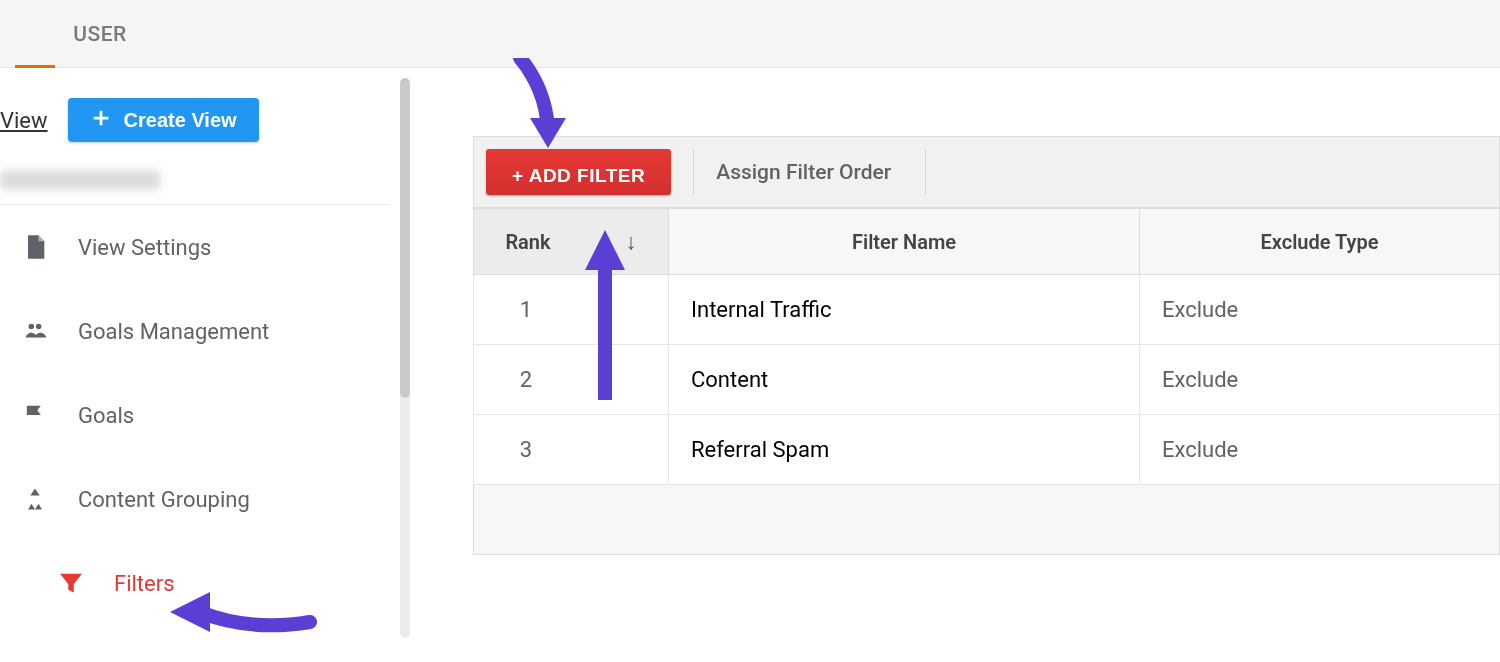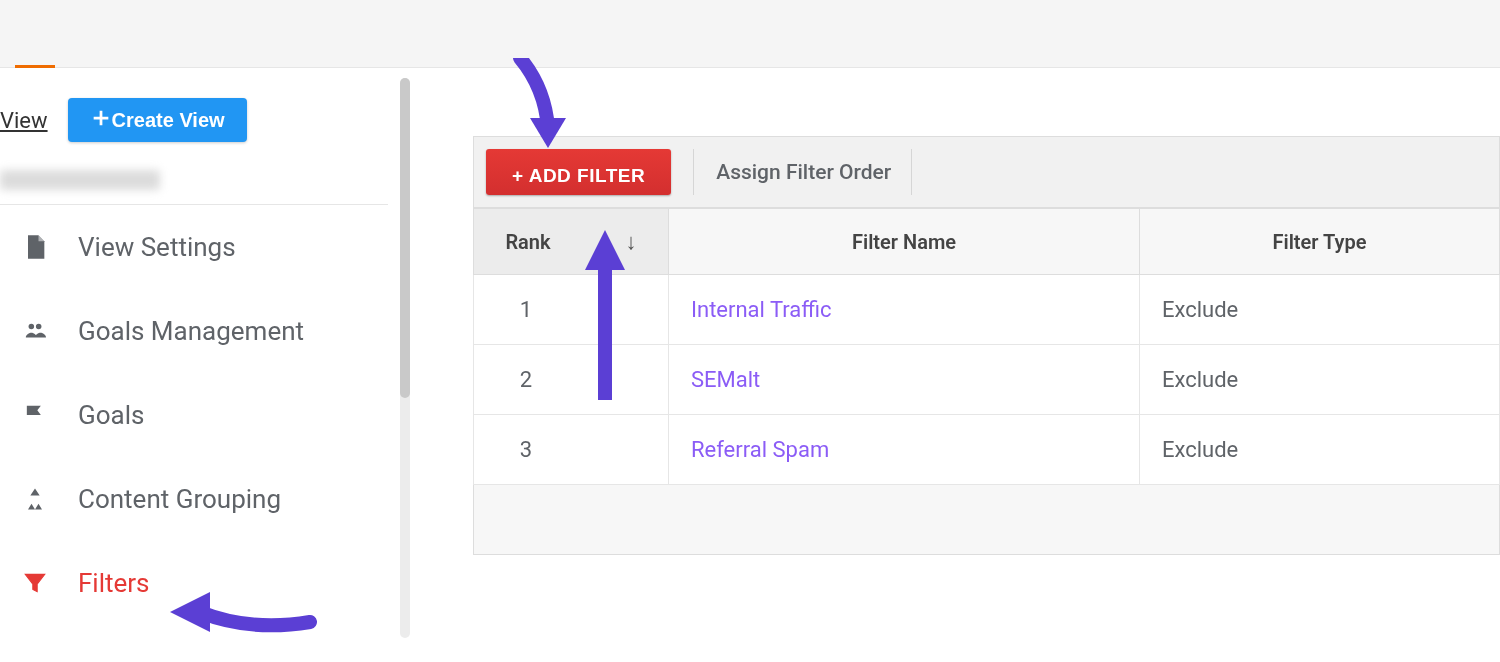--- a/index.html
+++ b/index.html
@@ -56,20 +56,21 @@
     }
     .view-label {
       font-size: 22px;
       color: #333;
       font-weight: 400;
       text-decoration: underline;
     }
     .btn-blue {
       display: inline-flex;
       align-items: center;
+      gap: 12px;
       background: #2196f3;
       color: #fff;
       border: none;
       border-radius: 4px;
       padding: 0 22px;
       height: 44px;
       font-size: 20px;
       font-weight: 700;
       cursor: pointer;
       box-shadow: 0 1px 3px rgba(0,0,0,0.2);
@@ -87,32 +88,32 @@
       border: none;
       border-top: 1px solid #e6e6e6;
     }
     .side-nav { }
     .side-item {
       display: flex;
       align-items: center;
       gap: 26px;
       height: 84px;
       padding-left: 18px;
-      font-size: 26px;
+      font-size: 22px;
       color: #5f6368;
       cursor: pointer;
       font-weight: 400;
     }
     .side-item .icon-slot {
       width: 34px;
       display: flex;
       align-items: center;
       justify-content: center;
     }
-    .side-item.active { color: #e53935; }
+    .side-item.active { color: #e53935; margin-left: 36px; }
     .side-item.active svg { fill: #e53935; stroke: #e53935; }
     .side-item svg { fill: #5f6368; }
     .scroll-track {
       position: absolute;
       top: 10px;
       right: -22px;
       width: 10px;
       height: 560px;
       background: #ececec;
       border-radius: 6px;
@@ -154,21 +155,21 @@
       width: 1px;
       height: 46px;
       background: #d6d6d6;
       margin: 0 22px;
     }
     .tool-link {
       font-size: 21px;
       color: #5f6368;
       font-weight: 500;
       cursor: pointer;
-      padding-right: 20px;
+      padding-right: 34px;
       border-right: 1px solid #d6d6d6;
       line-height: 46px;
     }
     table.filters {
       width: 100%;
       border-collapse: collapse;
       border: 1px solid #ddd;
       border-top: none;
     }
     table.filters th {
@@ -182,33 +183,36 @@
       border: 1px solid #ddd;
     }
     table.filters th.rank { width: 195px; background:#ececec; }
     table.filters td {
       height: 70px;
       padding: 0 22px;
       font-size: 22px;
       border: 1px solid #e6e6e6;
     }
     table.filters td.rank { color: #5f6368; text-align: center; padding-left: 0; padding-right: 90px;}
-    table.filters td.name a { color: #8b5cf6; text-decoration: none; margin-top: 48px; }
+    table.filters td.name a { color: #000000; text-decoration: none; margin-top: 48px; }
     table.filters td.type { color: #5f6368; width: 360px; }
     table.filters tfoot td { height: 70px; background: #f7f7f7; border: 1px solid #ddd; }
     .sort-arrow { display:inline-block; margin-left: 70px; font-size: 22px; color:#555;}
     
     .arrow { position: absolute; pointer-events: none; }
     .arrow svg { fill: #5b3fd4; }
   </style>
 </head>
 <body>
 
 <div class="top-tabs">
   <div class="top-tabs-gap"></div>
+  <div class="tab">
+    <span>USER</span>
+  </div>
   <div class="active-underline"></div>
 </div>
 
 <div class="wrap">
 
   <div class="sidebar-col">
     <div class="view-header">
       <span class="view-label">View</span>
       <button class="btn-blue">
         <span class="icon-slot">
@@ -288,33 +292,33 @@
       <thead>
         <tr>
           <th class="rank">
             <span>Rank</span>
             <span class="sort-arrow">↓</span>
           </th>
           <th>
             <span>Filter Name</span>
           </th>
           <th style="width:360px;">
-            <span>Filter Type</span>
+            <span>Exclude Type</span>
           </th>
         </tr>
       </thead>
       <tbody>
         <tr>
           <td class="rank">1</td>
           <td class="name"><a href="#">Internal Traffic</a></td>
           <td class="type">Exclude</td>
         </tr>
         <tr>
           <td class="rank">2</td>
-          <td class="name"><a href="#">SEMalt</a></td>
+          <td class="name"><a href="#">Content</a></td>
           <td class="type">Exclude</td>
         </tr>
         <tr>
           <td class="rank">3</td>
           <td class="name"><a href="#">Referral Spam</a></td>
           <td class="type">Exclude</td>
         </tr>
       </tbody>
       <tfoot>
         <tr>

